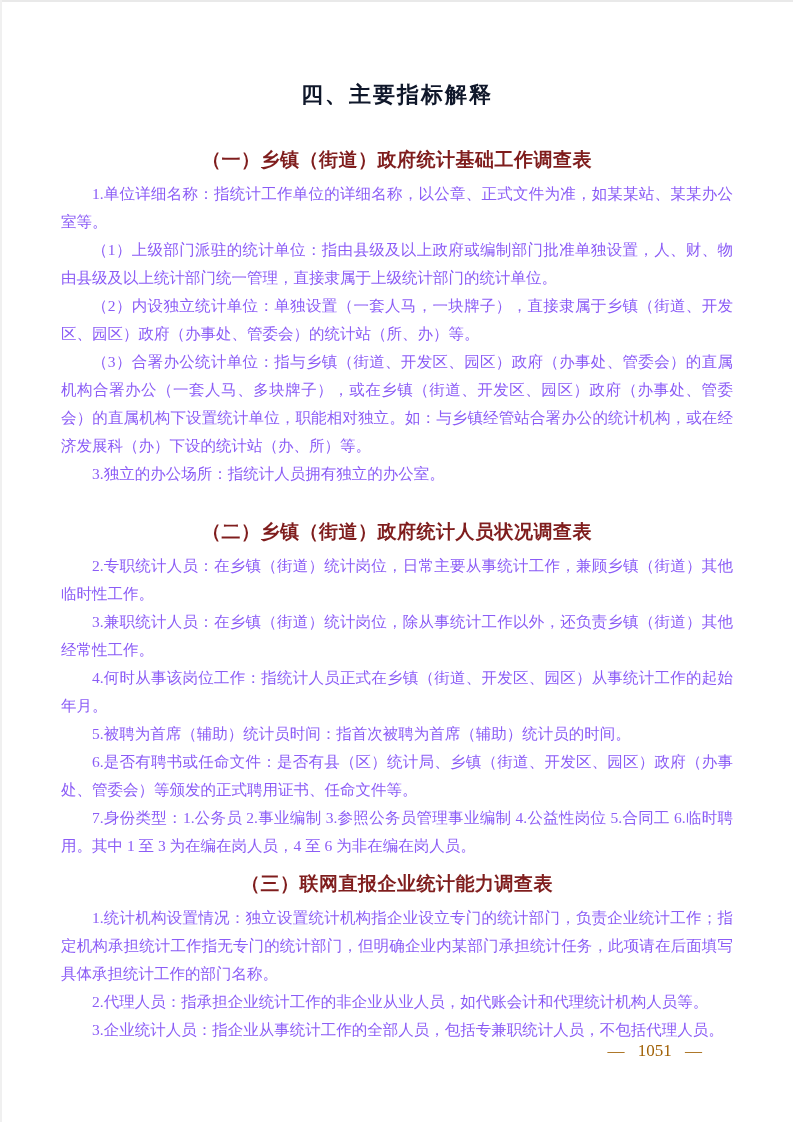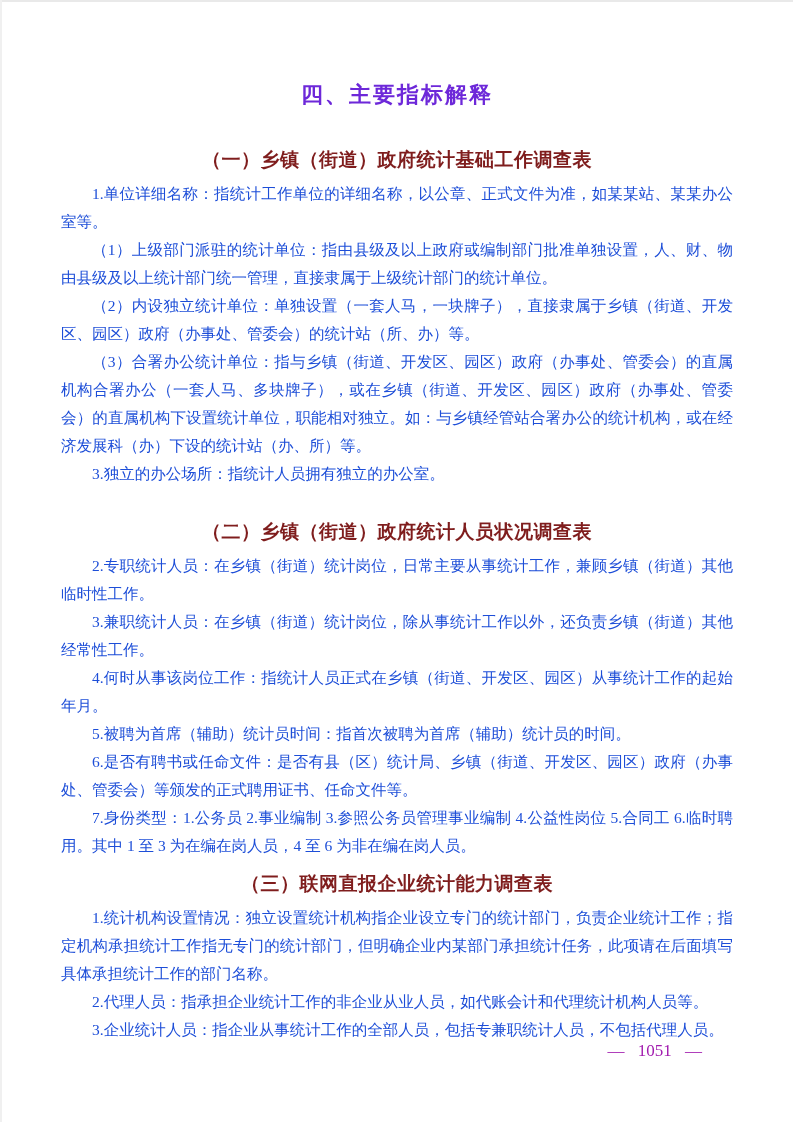--- a/index.html
+++ b/index.html
@@ -30,21 +30,21 @@
     width: 672px;
   }
   .doc-title {
     margin-top: 80px;
     text-align: center;
     font-family: "Liberation Sans", sans-serif;
     font-weight: bold;
     font-size: 22px;
     line-height: 30px;
     letter-spacing: 2px;
-    color: #6d28d9;
+    color: #0f172a;
   }
   .section-heading {
     text-align: center;
     font-family: "Liberation Sans", sans-serif;
     font-weight: bold;
     font-size: 19px;
     line-height: 28px;
     letter-spacing: 0.5px;
     color: #7f1d1d;
     margin-bottom: 6px;
@@ -52,30 +52,30 @@
   .heading-1 { margin-top: 36px; }
   .heading-2 { margin-top: 30px; text-align: center; }
   .heading-3 { margin-top: 10px; }
   .body-para {
     margin: 0;
     font-size: 15.5px;
     line-height: 28px;
     text-align: justify;
     text-justify: inter-ideograph;
     text-indent: 2em;
-    color: #1d4ed8;
+    color: #8b5cf6;
   }
   .page-number {
     position: absolute;
     top: 1040px;
     right: 91px;
     font-family: "Liberation Serif", serif;
     font-size: 17px;
     line-height: 22px;
-    color: #a21caf;
+    color: #a16207;
     word-spacing: 9px;
     white-space: nowrap;
   }
 </style>
 </head>
 <body>
 
 <div class="page">
   <div class="edge-top"></div>
   <div class="edge-left"></div>

